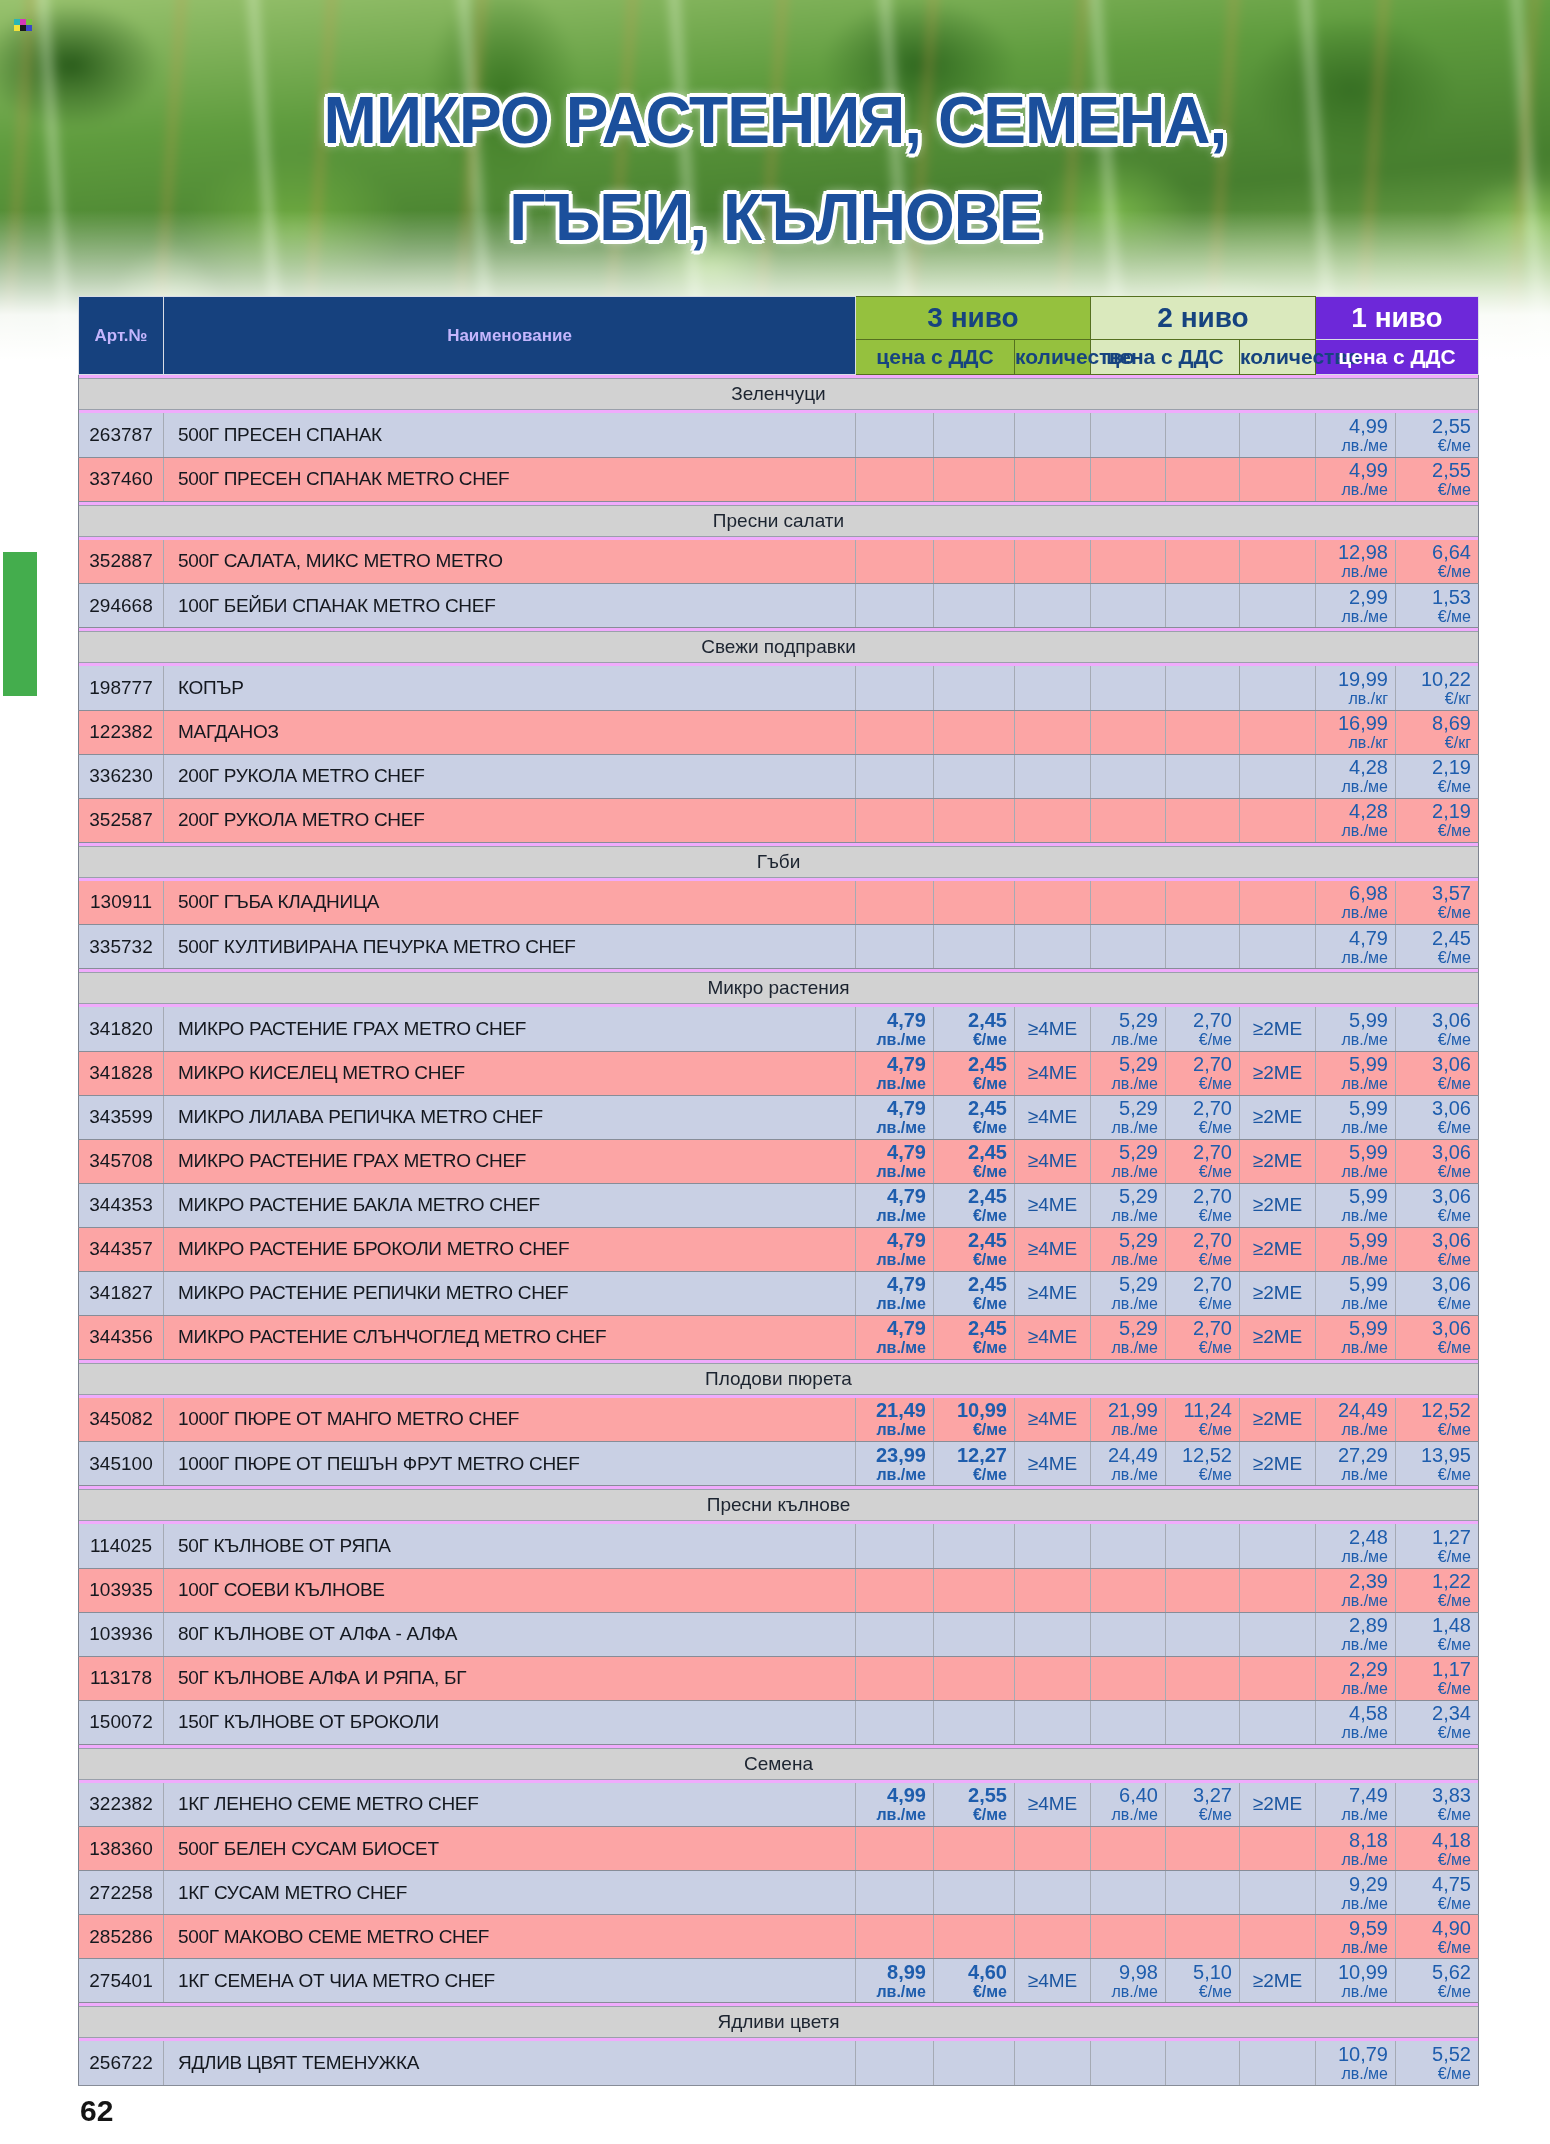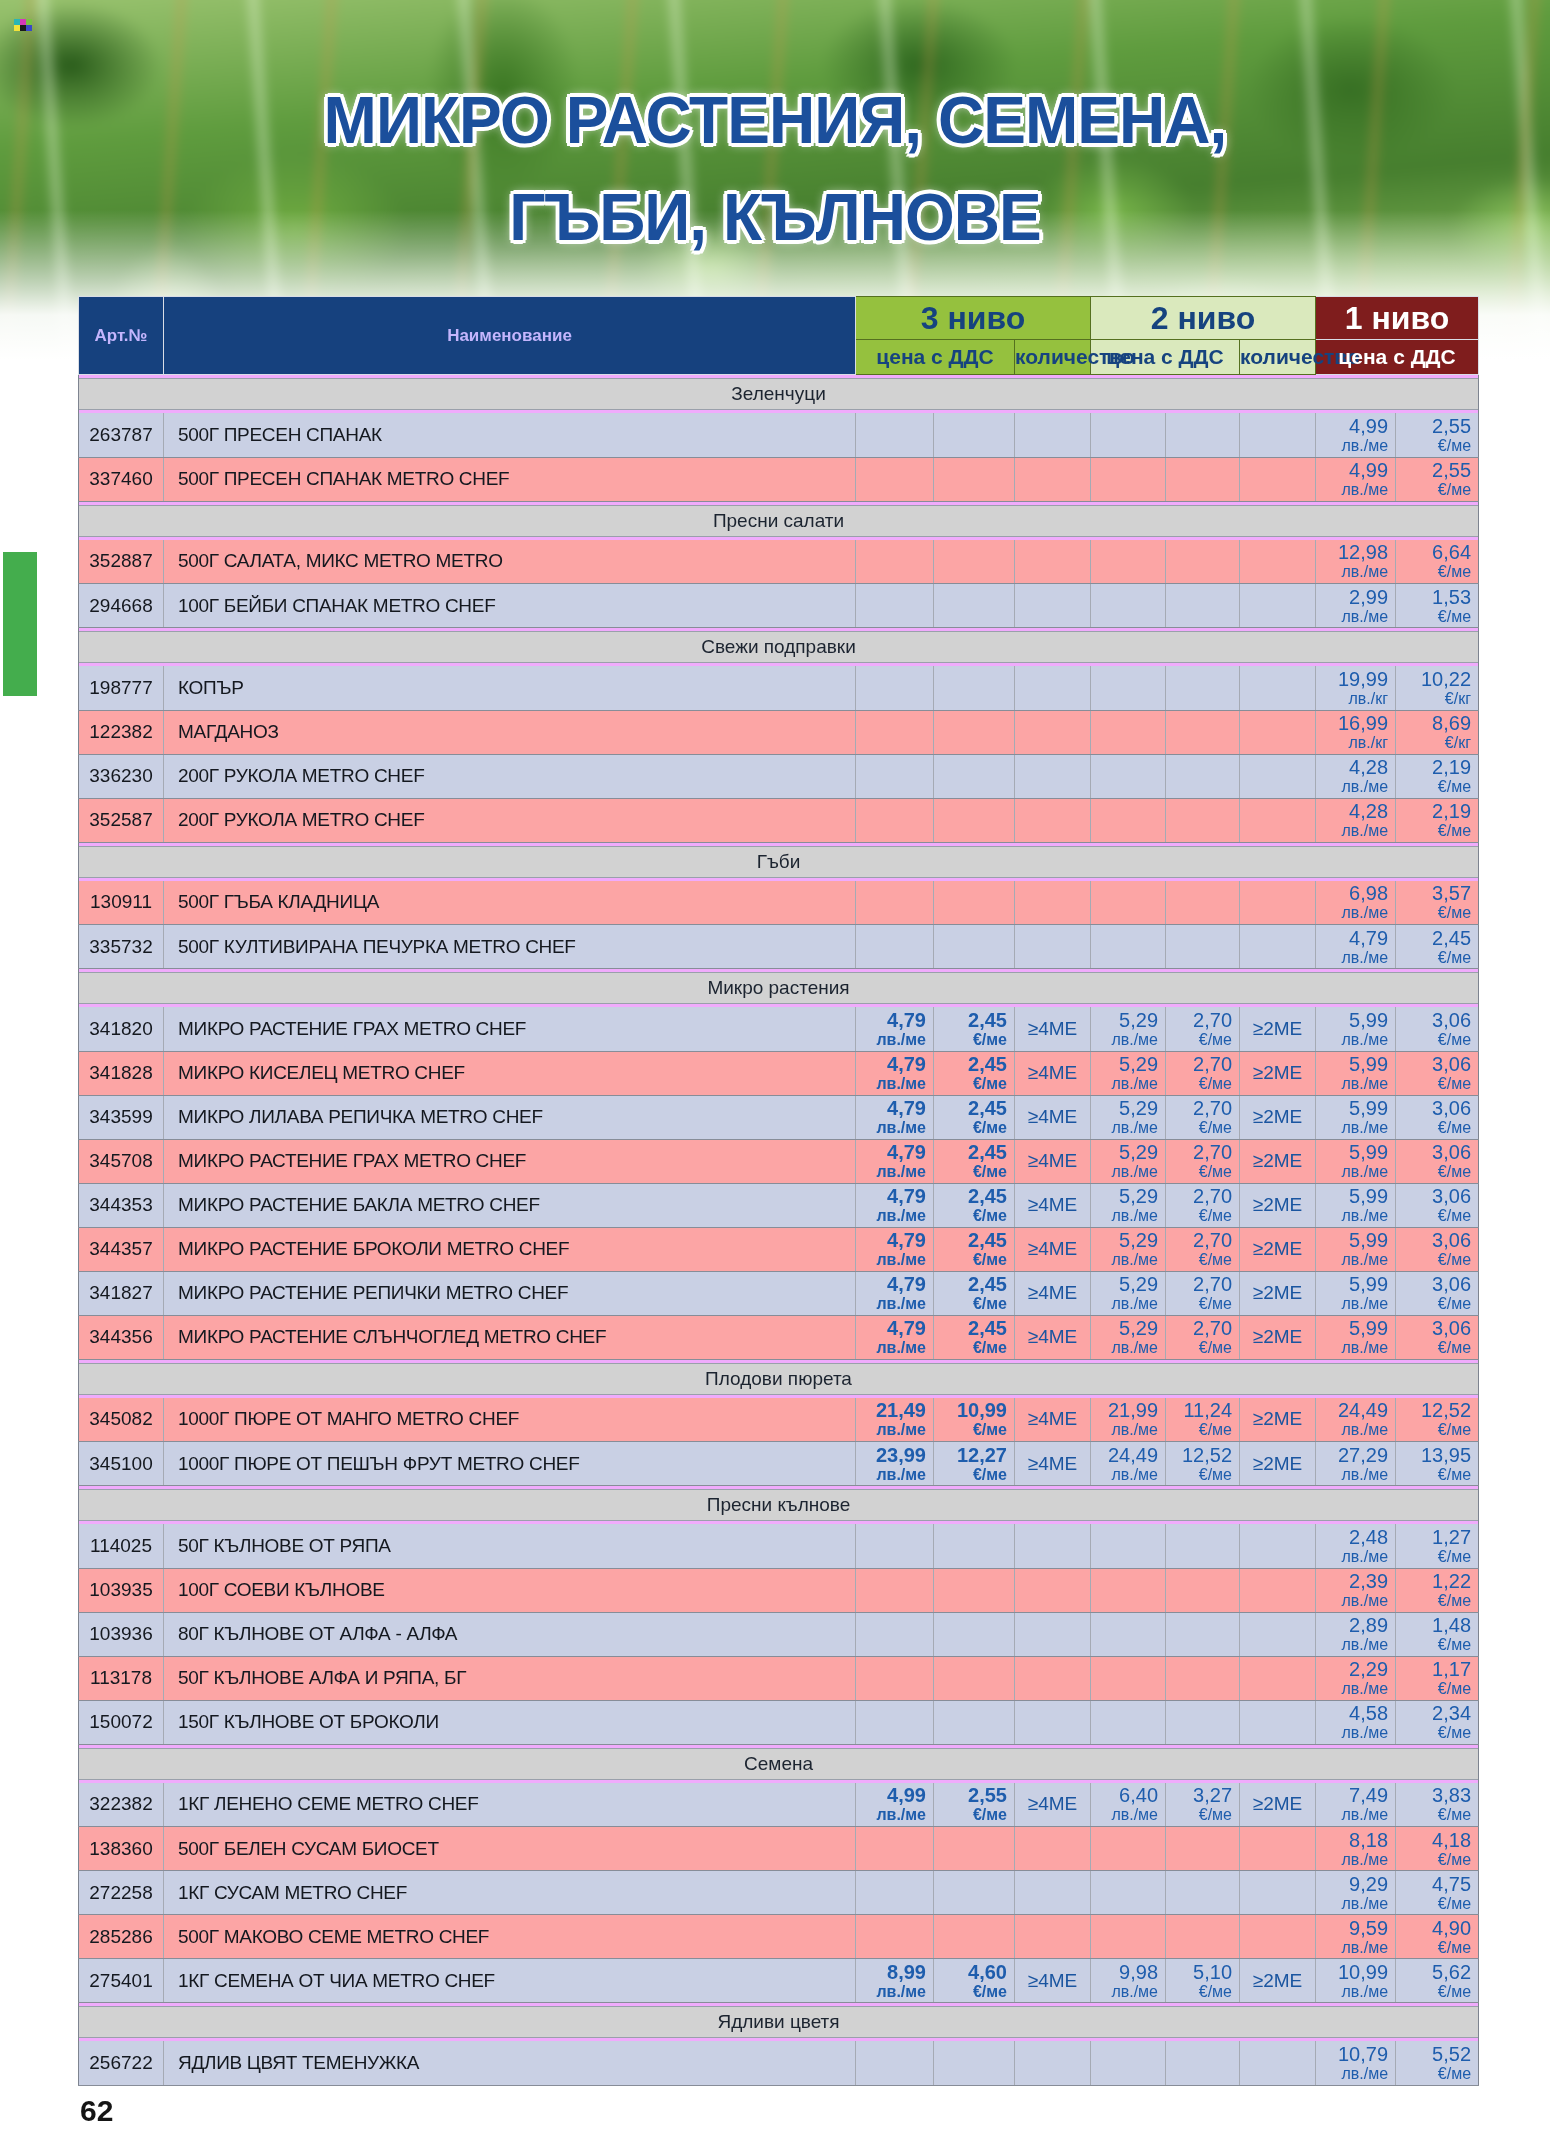--- a/index.html
+++ b/index.html
@@ -43,22 +43,22 @@
   .green-tab{position:absolute;left:3px;top:552px;width:34px;height:144px;background:#44ad4d;z-index:2;}
 
   
   .tbl-wrap{position:absolute;left:78px;top:296px;z-index:2;}
   table.price{border-collapse:collapse;table-layout:fixed;width:1400px;
       border:1px solid #7e8490;background:#fff;}
   thead th{font-weight:bold;padding:0;}
   th.h-navy{background:#16417e;color:#c4b5fd;border:1px solid #d9dde6;font-size:17px;}
   th.h-green{background:#95c13e;color:#16437f;border:1px solid #55701f;}
   th.h-pale{background:#dae9bd;color:#16437f;border:1px solid #55701f;}
-  th.h-navy2{background:#7f1d1d;color:#fff;border:1px solid #d9dde6;}
-  tr.h-top th{height:42px;font-size:32px;}
+  th.h-navy2{background:#6d28d9;color:#fff;border:1px solid #d9dde6;}
+  tr.h-top th{height:42px;font-size:28px;}
   tr.h-sub th{height:34px;font-size:21px;}
   tr.h-top th.h-navy{font-size:17px;}
 
   tbody td{padding:0;border-left:1px solid #a5aab4;border-bottom:1px solid #878d98;
       vertical-align:middle;overflow:hidden;white-space:nowrap;}
   tbody td:first-child{border-left:none;}
   tr.item-row{height:44px;background:#fca5a5;}
   tr.item-row.shaded{background:#c9d0e4;}
   td.td-art{text-align:center;font-size:19px;color:#14181f;}
   td.td-name{text-align:left;font-size:19px;color:#14181f;padding-left:14px;letter-spacing:-.3px;}

